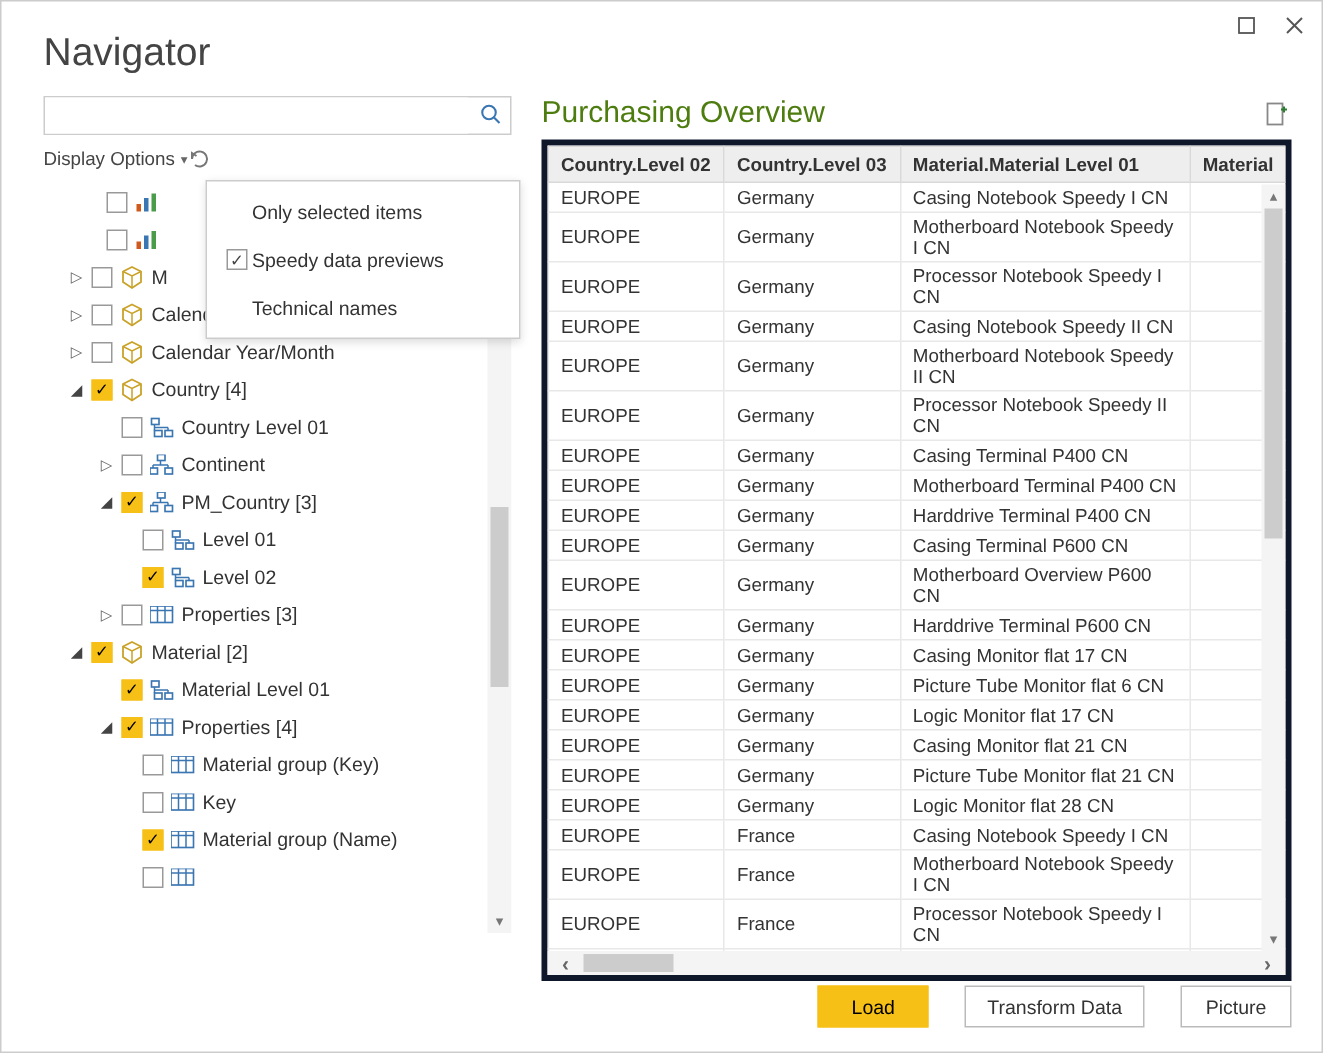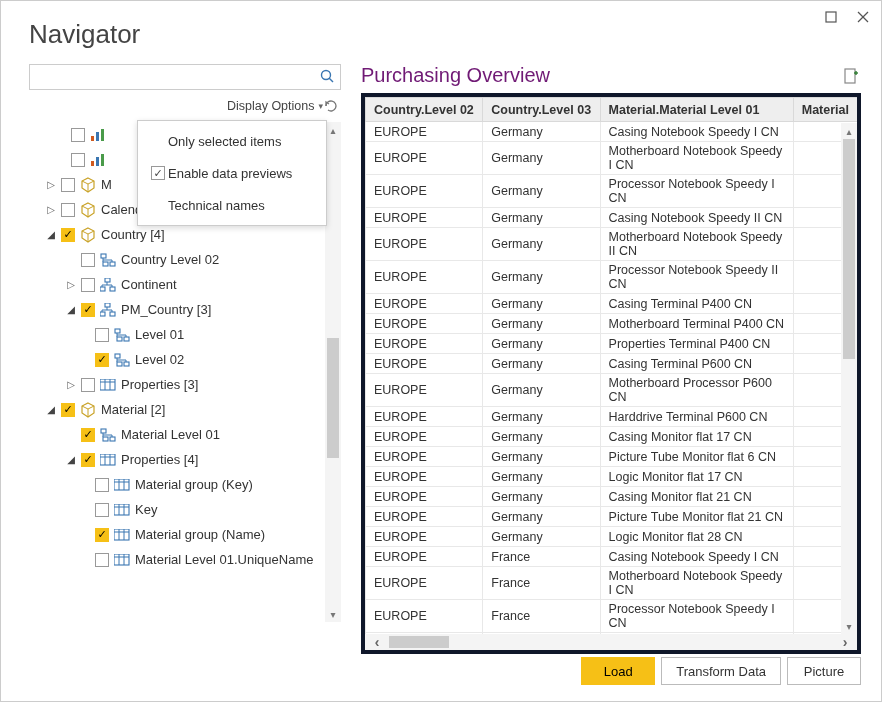--- a/index.html
+++ b/index.html
@@ -71,21 +71,21 @@
   .search-icon {
     position: absolute;
     right: 6px;
     top: 4px;
     color: #3a76b1;
     font-size: 14px;
   }
   .display-options {
     display: flex;
     align-items: center;
-    justify-content: flex-end;
+    justify-content: flex-start;
     padding: 2px 2px 6px 0;
     font-size: 12.5px;
     color: #444;
   }
   .disp-left {
     display: flex;
     align-items: center;
     cursor: pointer;
   }
   .disp-caret {
@@ -95,21 +95,21 @@
   }
   .refresh-icon {
     width: 16px;
     height: 16px;
     cursor: pointer;
   }
   .context-menu {
     position: absolute;
     top: 56px;
     left: 108px;
-    width: 190px;
+    width: 210px;
     background: #fff;
     border: 1px solid #ccc;
     box-shadow: 0 2px 6px rgba(0,0,0,.15);
     z-index: 20;
     padding: 4px 0;
   }
   .context-menu .mi {
     display: flex;
     align-items: center;
     height: 32px;
@@ -221,21 +221,21 @@
 
   .preview-header {
     display: flex;
     align-items: center;
     justify-content: space-between;
     padding-bottom: 6px;
   }
   .preview-title {
     font-size: 20px;
     font-weight: 400;
-    color: #701a75;
+    color: #4d7c0f;
   }
   .preview-icon {
     width: 18px;
     height: 18px;
     cursor: pointer;
   }
   .table-wrap {
     flex: 1;
     border: 4px solid #0f172a;
     overflow: hidden;
@@ -286,21 +286,21 @@
   }
   .tbl-hscroll .sb-btn-h { width:24px; display:flex; align-items:center; justify-content:center; color:#666; font-size:14px; font-weight:bold; cursor:pointer; }
   .tbl-hscroll .sb-track-h { flex:1; height:100%; position:relative; }
   .tbl-hscroll .sb-thumb-h { position:absolute; top:2px; height:12px; width:60px; left:0; background:#ccc; }
 
   .footer {
     position: absolute;
     bottom: 16px;
     right: 20px;
     display: flex;
-    gap: 6px;
+    gap: 24px;
   }
   .btn {
     min-width: 74px;
     height: 28px;
     padding: 0 14px;
     border: 1px solid #bbb;
     background: #fff;
     font-size: 13px;
     cursor: pointer;
     color: #333;
@@ -361,21 +361,21 @@
 
     <div class="context-menu">
       <div class="mi">
         <span class="mi-check"></span>
         <span>Only selected items</span>
       </div>
       <div class="mi">
         <span class="mi-check">
             <span class="chk">✓</span>
           </span>
-        <span>Enable data previews</span>
+        <span>Speedy data previews</span>
       </div>
       <div class="mi">
         <span class="mi-check"></span>
         <span>Technical names</span>
       </div>
     </div>
 
     <div class="tree" id="tree">
 
       <div class="node indent-0">
@@ -416,20 +416,31 @@
         <div class="node indent-1">
           <span class="arrow collapsed"></span>
           <span class="cb "></span>
           <span class="ico">
             <svg width="16" height="16">
               <path d="M8 1 L14 4 L14 11 L8 15 L2 11 L2 4 Z" fill="none" stroke="#c9a227" stroke-width="1.2"></path>
               <path d="M2 4 L8 7 L14 4 M8 7 L8 15" fill="none" stroke="#c9a227" stroke-width="1"></path>
             </svg>
           </span>
           <span class="lbl">Calendar Year</span>
+        </div>
+        <div class="node indent-1">
+          <span class="arrow collapsed"></span>
+          <span class="cb "></span>
+          <span class="ico">
+            <svg width="16" height="16">
+              <path d="M8 1 L14 4 L14 11 L8 15 L2 11 L2 4 Z" fill="none" stroke="#c9a227" stroke-width="1.2"></path>
+              <path d="M2 4 L8 7 L14 4 M8 7 L8 15" fill="none" stroke="#c9a227" stroke-width="1"></path>
+            </svg>
+          </span>
+          <span class="lbl">Calendar Year/Month</span>
         </div>
         <div class="node indent-1">
           <span class="arrow expanded"></span>
           <span class="cb yellow"></span>
           <span class="ico">
             <svg width="16" height="16">
               <path d="M8 1 L14 4 L14 11 L8 15 L2 11 L2 4 Z" fill="none" stroke="#c9a227" stroke-width="1.2"></path>
               <path d="M2 4 L8 7 L14 4 M8 7 L8 15" fill="none" stroke="#c9a227" stroke-width="1"></path>
             </svg>
           </span>
@@ -441,21 +452,21 @@
           <span class="ico">
             <svg width="16" height="14">
               <rect x="1" y="1" width="5" height="4" fill="none" stroke="#3a76b1" stroke-width="1.1"></rect>
               <rect x="3" y="9" width="5" height="4" fill="none" stroke="#3a76b1" stroke-width="1.1"></rect>
               <rect x="10" y="9" width="5" height="4" fill="none" stroke="#3a76b1" stroke-width="1.1"></rect>
               <line x1="3" y1="5" x2="3" y2="9" stroke="#3a76b1"></line>
               <line x1="3" y1="7" x2="12" y2="7" stroke="#3a76b1"></line>
               <line x1="12" y1="7" x2="12" y2="9" stroke="#3a76b1"></line>
             </svg>
           </span>
-          <span class="lbl">Country Level 02</span>
+          <span class="lbl">Country Level 01</span>
         </div>
         <div class="node indent-2">
           <span class="arrow collapsed"></span>
           <span class="cb "></span>
           <span class="ico">
             <svg width="16" height="14">
               <rect x="5" y="0" width="5" height="4" fill="none" stroke="#3a76b1" stroke-width="1.1"></rect>
               <rect x="0" y="9" width="5" height="4" fill="none" stroke="#3a76b1" stroke-width="1.1"></rect>
               <rect x="10" y="9" width="5" height="4" fill="none" stroke="#3a76b1" stroke-width="1.1"></rect>
               <line x1="7" y1="4" x2="7" y2="7" stroke="#3a76b1"></line>
@@ -607,21 +618,20 @@
           <span class="arrow none"></span>
           <span class="cb "></span>
           <span class="ico">
             <svg width="16" height="12">
               <rect x="0" y="0" width="15" height="11" fill="none" stroke="#3a76b1" stroke-width="1.1"></rect>
               <line x1="0" y1="3" x2="15" y2="3" stroke="#3a76b1"></line>
               <line x1="5" y1="0" x2="5" y2="11" stroke="#3a76b1"></line>
               <line x1="10" y1="0" x2="10" y2="11" stroke="#3a76b1"></line>
             </svg>
           </span>
-          <span class="lbl">Material Level 01.UniqueName</span>
         </div>
         <div class="tree-scroll">
         <div class="sb-btn">▴</div>
         <div class="sb-track">
             <div class="sb-thumb"></div>
           </div>
         <div class="sb-btn">▾</div>
       </div>
     </div>
   </div>
@@ -692,33 +702,33 @@
             </tr>
             <tr>
               <td>EUROPE</td>
               <td>Germany</td>
               <td>Motherboard Terminal P400 CN</td>
               <td style="border-right: none;"></td>
             </tr>
             <tr>
               <td>EUROPE</td>
               <td>Germany</td>
-              <td>Properties Terminal P400 CN</td>
+              <td>Harddrive Terminal P400 CN</td>
               <td style="border-right: none;"></td>
             </tr>
             <tr>
               <td>EUROPE</td>
               <td>Germany</td>
               <td>Casing Terminal P600 CN</td>
               <td style="border-right: none;"></td>
             </tr>
             <tr>
               <td>EUROPE</td>
               <td>Germany</td>
-              <td>Motherboard Processor P600 CN</td>
+              <td>Motherboard Overview P600 CN</td>
               <td style="border-right: none;"></td>
             </tr>
             <tr>
               <td>EUROPE</td>
               <td>Germany</td>
               <td>Harddrive Terminal P600 CN</td>
               <td style="border-right: none;"></td>
             </tr>
             <tr>
               <td>EUROPE</td>

